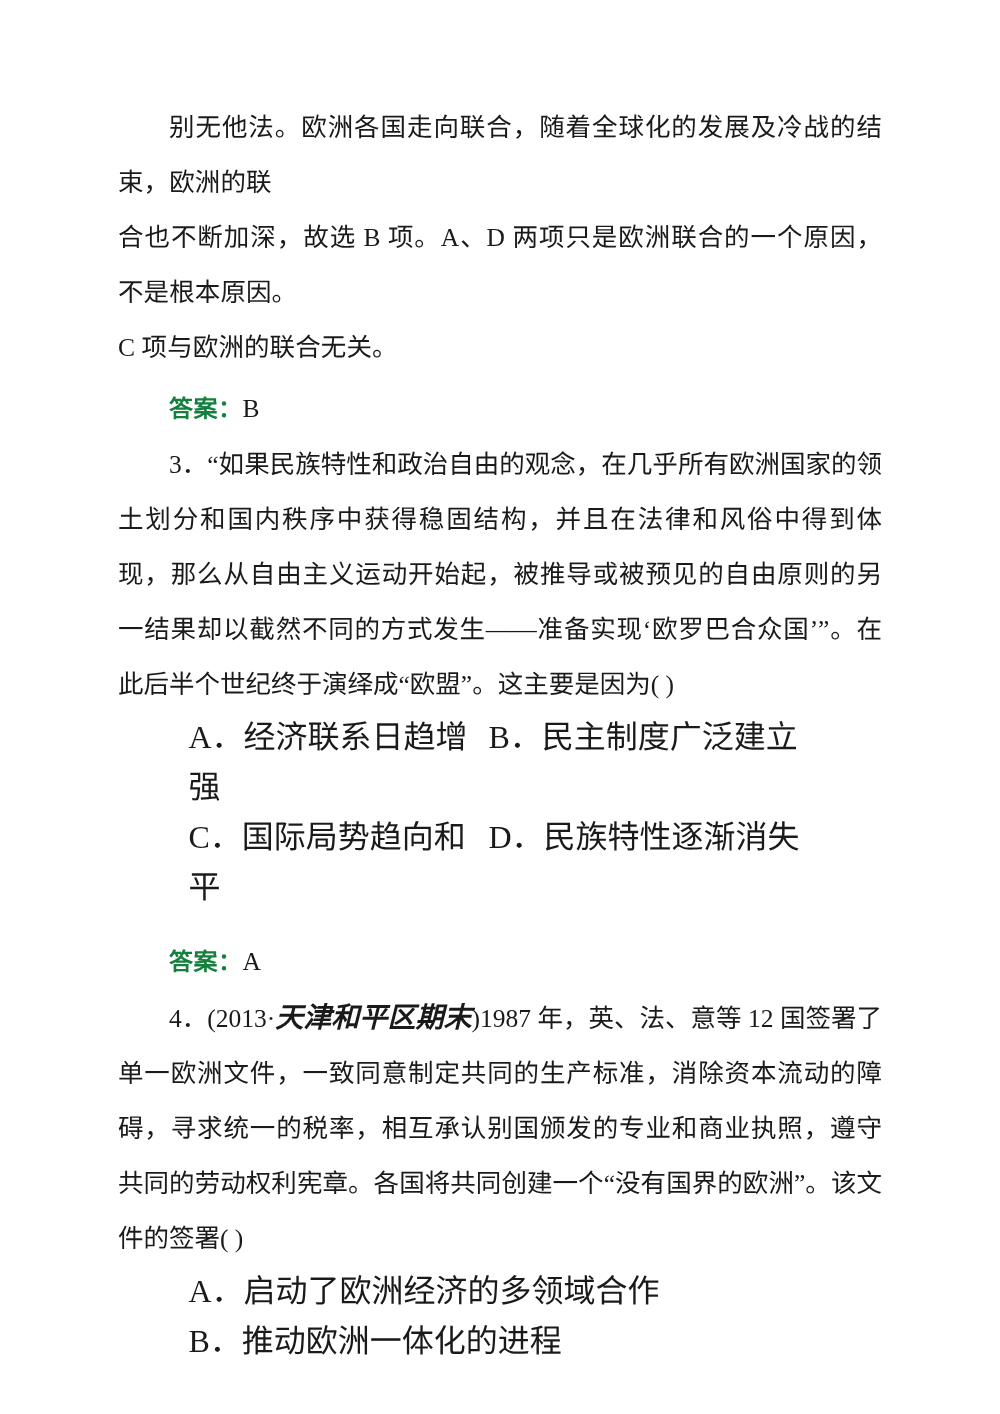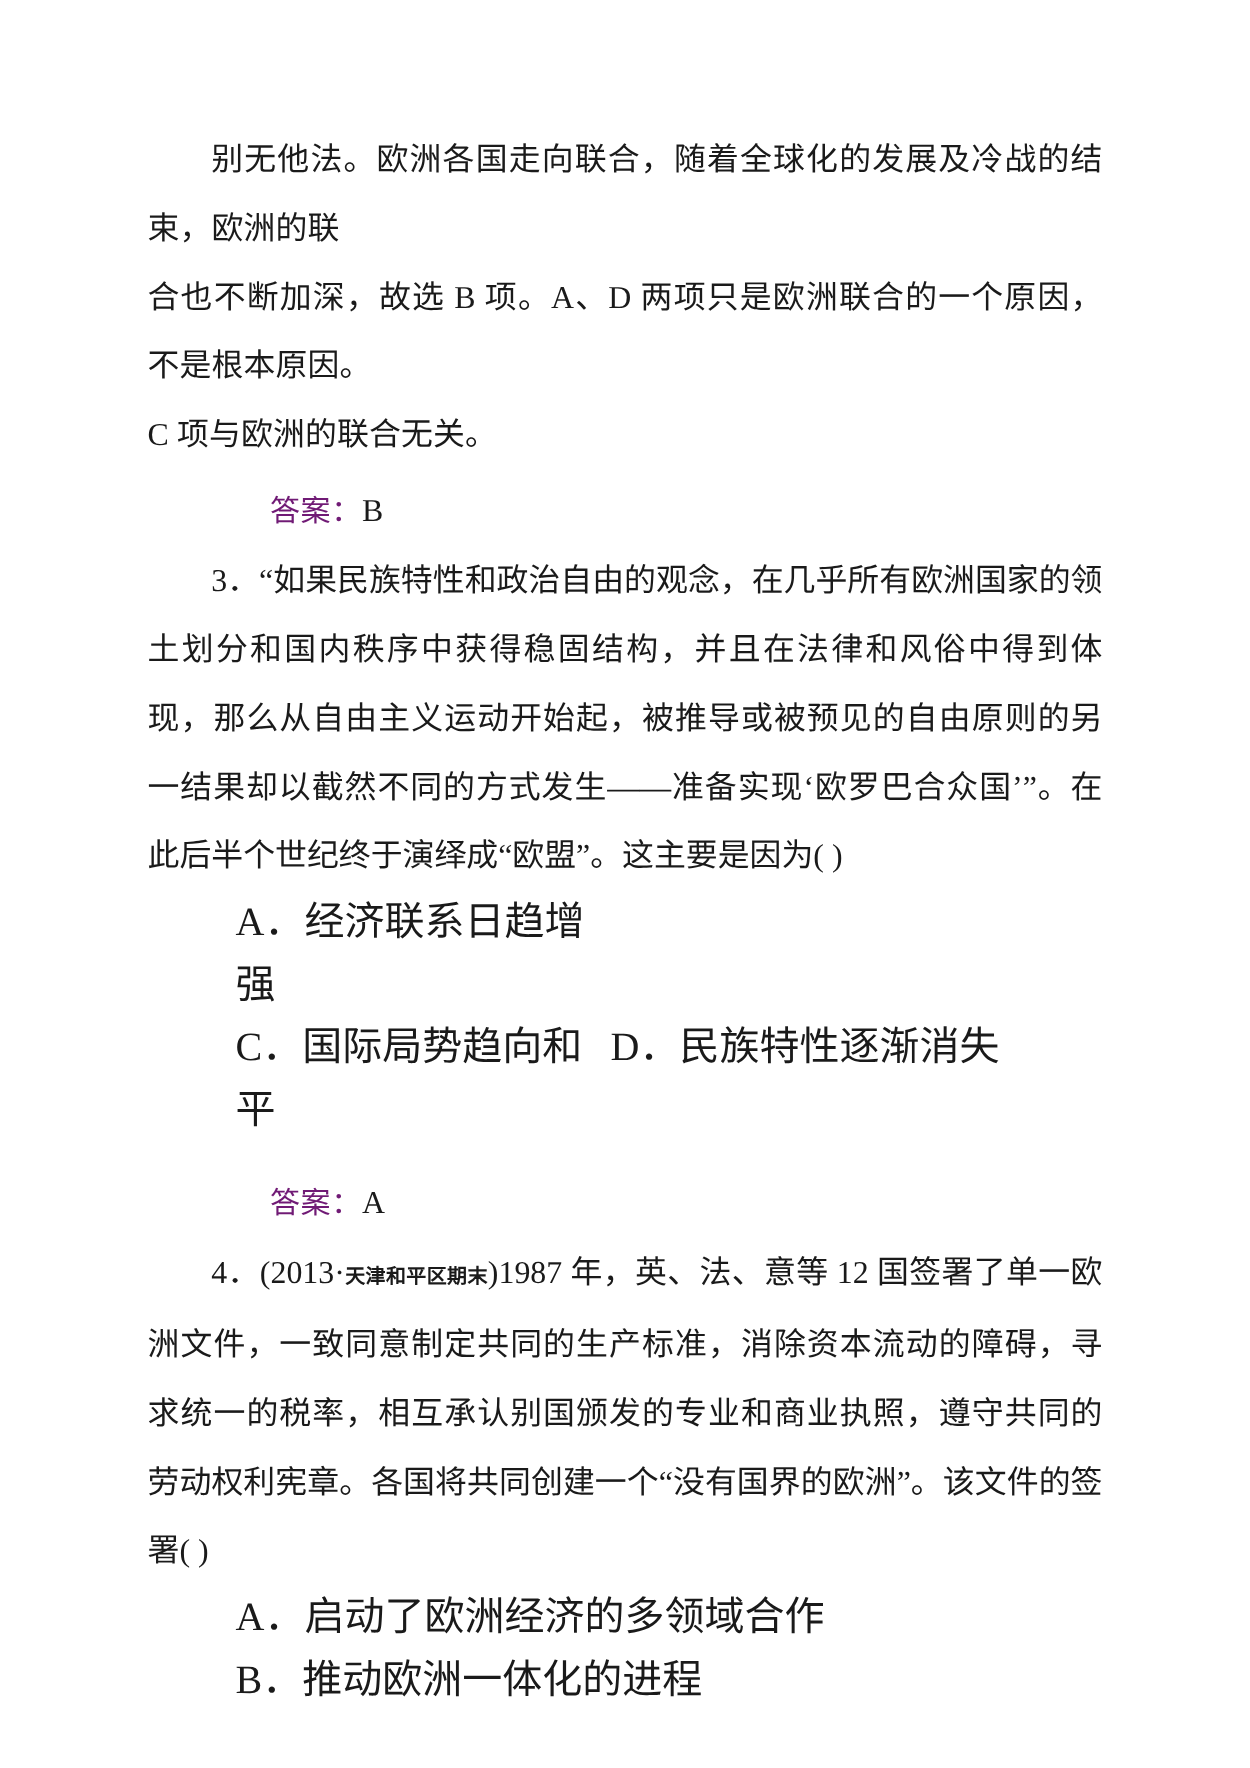--- a/index.html
+++ b/index.html
@@ -46,26 +46,25 @@
 
   
   .answer-row {
     font-size: 25.5px;
     line-height: 55px;
     text-indent: 2em;
     margin: 0;
   }
 
   .label-answer {
-    color: #701a75;
+    color: #15803d;
     font-family: "DejaVu Sans", "Liberation Sans", sans-serif;
-    font-weight: 400;
+    font-weight: 700;
     font-size: 24px;
     letter-spacing: 0.5px;
-    margin-left: 47px;
   }
   .label-parse {
     color: #1a18e8;
     font-family: "DejaVu Sans", "Liberation Sans", sans-serif;
     font-weight: 700;
     font-size: 24px;
     letter-spacing: 0.5px;
   }
 
   .answer-letter {
@@ -96,21 +95,22 @@
     line-height: 55px;
     text-align: justify;
     text-justify: inter-ideograph;
     text-indent: 2em;
     margin: 0;
   }
   .stem .num { letter-spacing: 0; }
   .stem .bold-src {
     font-family: "DejaVu Sans", "Liberation Sans", sans-serif;
     font-weight: 700;
-    font-size: 16px;
+    font-size: 28px;
+    font-style: italic;
   }
 
   
   .opt-two {
     display: flex;
     font-size: 32px;
     line-height: 50px;
     margin: 0;
     padding-left: 2.2em;
   }
@@ -146,20 +146,21 @@
 
   <p class="answer-row">
     <span class="label-answer">答案：</span><span class="answer-letter">B</span>
   </p>
 
   <div class="block">
     <p class="stem"><span class="num latin">3．</span><span>“如果民族特性和政治自由的观念，在几乎所有欧洲国家的领土划分和国内秩序中获得稳固结构，并且在法律和风俗中得到体现，那么从自由主义运动开始起，被推导或被预见的自由原则的另一结果却以截然不同的方式发生——准备实现‘欧罗巴合众国’”。在此后半个世纪终于演绎成“欧盟”。这主要是因为(    )</span></p>
 
     <div class="opt-two">
       <div class="col left"><span class="latin">A．</span><span>经济联系日趋增强</span></div>
+      <div class="col"><span class="latin">B．</span><span>民主制度广泛建立</span></div>
     </div>
 
     <div class="opt-two">
       <div class="col left"><span class="latin">C．</span><span>国际局势趋向和平</span></div>
       <div class="col"><span class="latin">D．</span><span>民族特性逐渐消失</span></div>
     </div>
   </div>
 
   <div class="spacer-md"></div>
 

